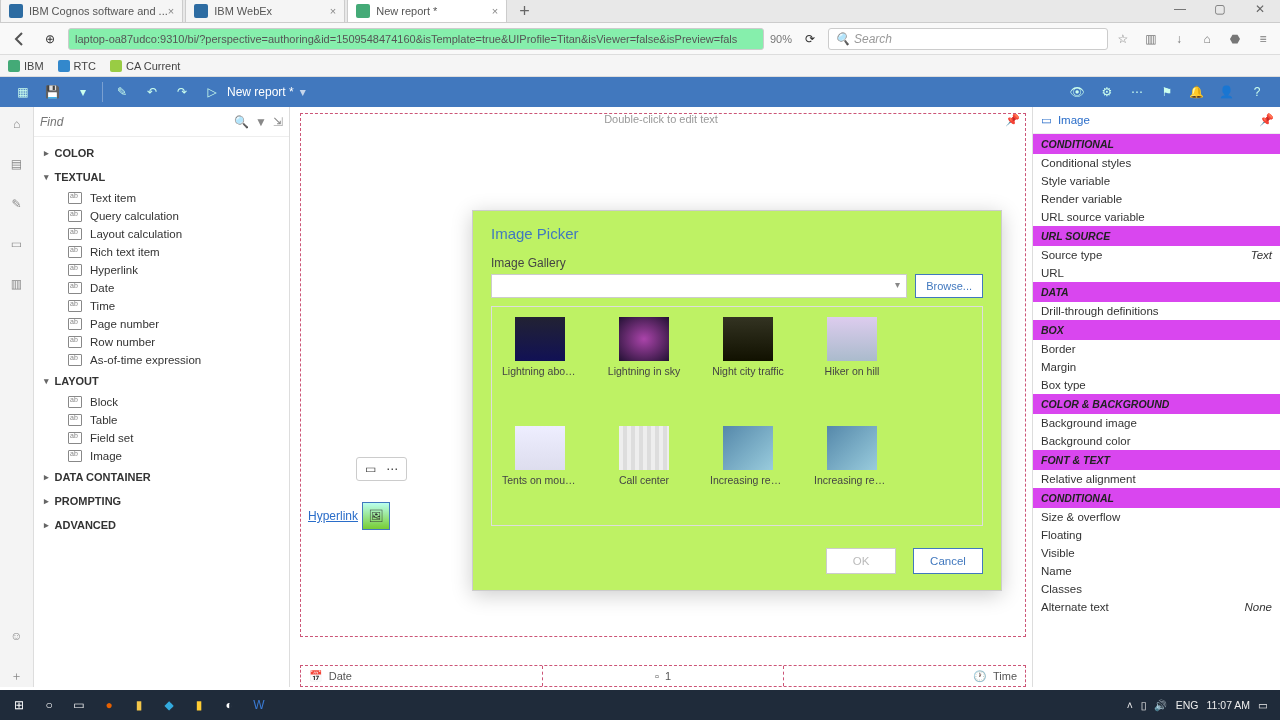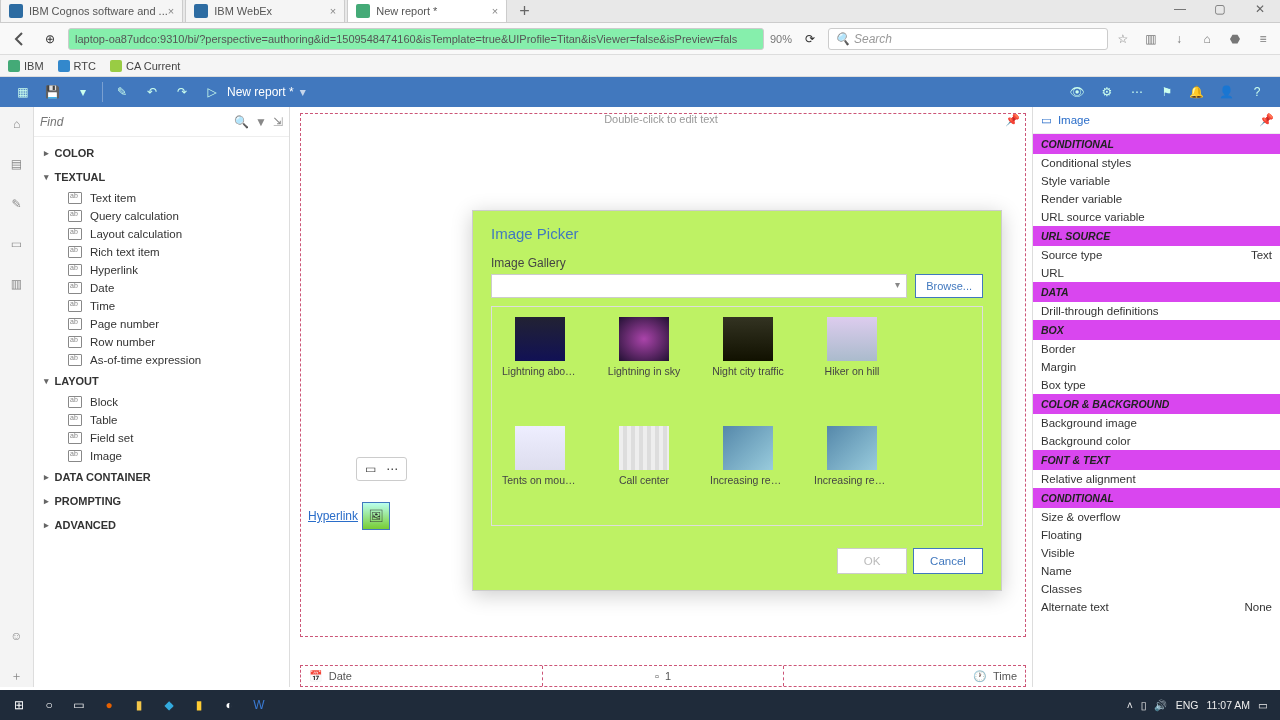--- a/index.html
+++ b/index.html
@@ -63,21 +63,21 @@
 .floating-tools { position: absolute; top: 350px; left: 66px; border: 1px solid #ccc; background: #fff; padding: 4px 8px; display: flex; gap: 10px; align-items: center; border-radius: 3px; }
 .footer-cells { position: absolute; bottom: 0; left: 10px; right: 6px; height: 22px; border: 1.5px dashed #c57; display: flex; }
 .footer-cell { flex: 1; display: flex; align-items: center; padding: 0 8px; gap: 6px; font-size: 11px; color: #555; border-right: 1px dashed #c57; }
 .footer-cell:last-child { border-right: none; justify-content: flex-end; }
 
 
 .right-panel { width: 248px; border-left: 1px solid #ddd; font-size: 11.5px; position: relative; }
 .rp-title { padding: 6px 8px; color: #2a6dc9; display: flex; align-items: center; gap: 6px; border-bottom: 1px solid #eee; }
 .rp-section { padding: 4px 8px; font-weight: bold; font-size: 10.5px; color: #222; background: #d946ef; font-style: italic; }
 .rp-row { padding: 3px 8px; display: flex; justify-content: space-between; color: #333; cursor: pointer; }
-.rp-row .val { color: #333; }
+.rp-row .val { color: #333; font-style: italic; }
 
 
 .dialog-back { position: absolute; top: 210px; left: 448px; width: 530px; background: #bef264; border: 1px solid #ccc; box-shadow: 0 4px 20px rgba(0,0,0,0.2); z-index: 100; margin-left: 24px; }
 .dialog-title { padding: 14px 18px 8px; font-size: 15px; color: #4178be; }
 .dialog-body { padding: 0 18px 12px; }
 .gallery-label { font-size: 12px; color: #444; margin-bottom: 4px; margin-top: 6px; }
 .gallery-row { display: flex; gap: 8px; margin-bottom: 8px; }
 .gallery-input { flex: 1; height: 24px; border: 1px solid #ccc; background: #fff; position: relative; }
 .gallery-input::after { content: "▾"; position: absolute; right: 6px; top: 4px; color: #888; font-size: 10px; }
 .browse-btn { height: 24px; padding: 0 10px; border: 1.5px solid #4178be; background: #fff; color: #4178be; font-size: 11px; cursor: pointer; }
@@ -85,21 +85,21 @@
 .thumb { width: 76px; display: flex; flex-direction: column; align-items: center; gap: 4px; }
 .thumb-img { width: 50px; height: 44px; background: #555; }
 .thumb-img.sky { background: linear-gradient(#223,#115); }
 .thumb-img.sky2 { background: radial-gradient(#a4a,#213); }
 .thumb-img.traffic { background: linear-gradient(#332,#110); }
 .thumb-img.hiker { background: linear-gradient(#dce,#abc); }
 .thumb-img.tents { background: linear-gradient(#eef,#dde); }
 .thumb-img.call { background: repeating-linear-gradient(90deg,#eee,#eee 4px,#ddd 4px,#ddd 8px); }
 .thumb-img.rev { background: linear-gradient(135deg,#58a,#9cd); }
 .thumb-label { font-size: 10.5px; color: #444; text-align: center; white-space: nowrap; overflow: hidden; text-overflow: ellipsis; width: 100%; }
-.dialog-buttons { display: flex; justify-content: flex-end; gap: 6px; padding: 10px 18px 16px; }
+.dialog-buttons { display: flex; justify-content: flex-end; gap: 17px; padding: 10px 18px 16px; }
 .dlg-btn { width: 70px; height: 26px; border: 1px solid #ccc; background: #fff; font-size: 11.5px; }
 .dlg-btn.ok { color: #bbb; }
 .dlg-btn.cancel { border-color: #4178be; color: #4178be; }
 
 
 .taskbar { position: absolute; bottom: 0; left: 0; right: 0; height: 30px; background: #1f2b3a; display: flex; align-items: center; padding: 0 4px; color: #fff; }
 .task-item { width: 30px; height: 30px; display: flex; align-items: center; justify-content: center; }
 .tray { margin-left: auto; display: flex; align-items: center; gap: 8px; font-size: 10.5px; color: #eee; padding-right: 8px; }
 
 svg { display: block; }

